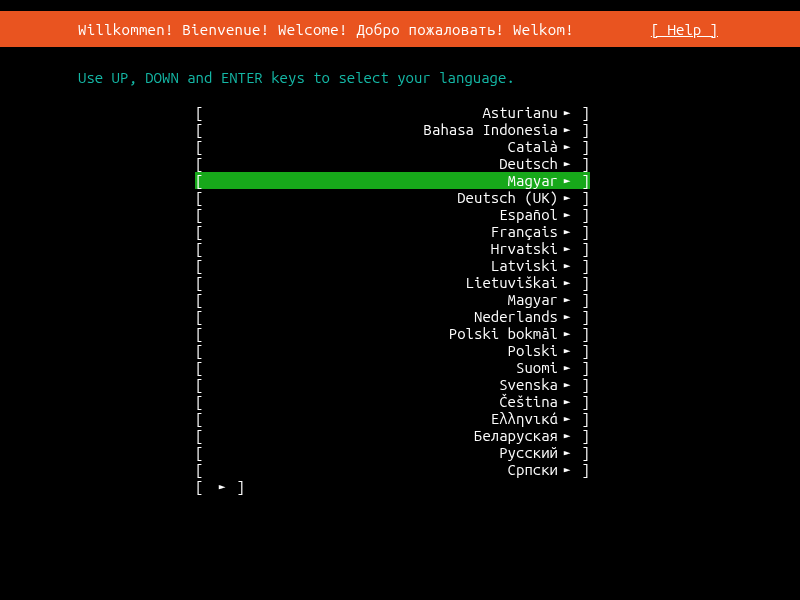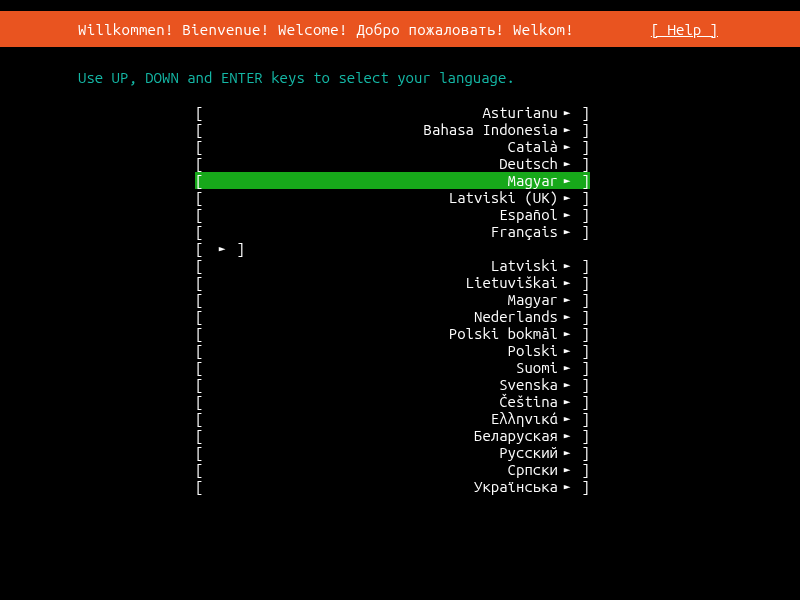--- a/index.html
+++ b/index.html
@@ -108,38 +108,39 @@
       <span class="lang-bracket-close">]</span>
     </div>
     <div class="lang-item selected">
       <span class="lang-bracket-open">[</span>
       <span class="lang-label">Magyar</span>
       <span class="lang-arrow">►</span>
       <span class="lang-bracket-close">]</span>
     </div>
     <div class="lang-item">
       <span class="lang-bracket-open">[</span>
-      <span class="lang-label">Latviski (UK)</span>
+      <span class="lang-label">Deutsch (UK)</span>
       <span class="lang-arrow">►</span>
       <span class="lang-bracket-close">]</span>
     </div>
     <div class="lang-item">
       <span class="lang-bracket-open">[</span>
       <span class="lang-label">Español</span>
       <span class="lang-arrow">►</span>
       <span class="lang-bracket-close">]</span>
     </div>
     <div class="lang-item">
       <span class="lang-bracket-open">[</span>
       <span class="lang-label">Français</span>
       <span class="lang-arrow">►</span>
       <span class="lang-bracket-close">]</span>
     </div>
     <div class="lang-item">
       <span class="lang-bracket-open">[</span>
+      <span class="lang-label">Hrvatski</span>
       <span class="lang-arrow">►</span>
       <span class="lang-bracket-close">]</span>
     </div>
     <div class="lang-item">
       <span class="lang-bracket-open">[</span>
       <span class="lang-label">Latviski</span>
       <span class="lang-arrow">►</span>
       <span class="lang-bracket-close">]</span>
     </div>
     <div class="lang-item">
@@ -209,17 +210,16 @@
       <span class="lang-bracket-close">]</span>
     </div>
     <div class="lang-item">
       <span class="lang-bracket-open">[</span>
       <span class="lang-label">Српски</span>
       <span class="lang-arrow">►</span>
       <span class="lang-bracket-close">]</span>
     </div>
     <div class="lang-item">
       <span class="lang-bracket-open">[</span>
-      <span class="lang-label">Українська</span>
       <span class="lang-arrow">►</span>
       <span class="lang-bracket-close">]</span>
     </div>
   </div>
 
 </body></html>

